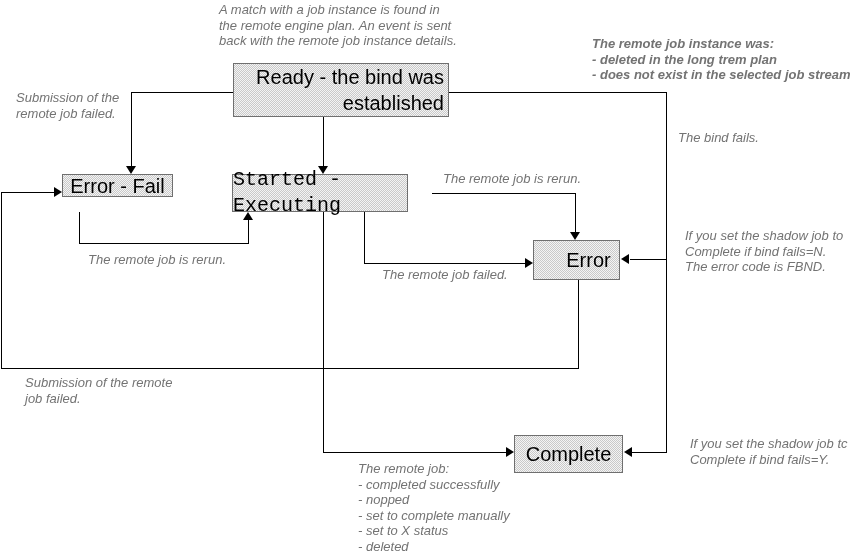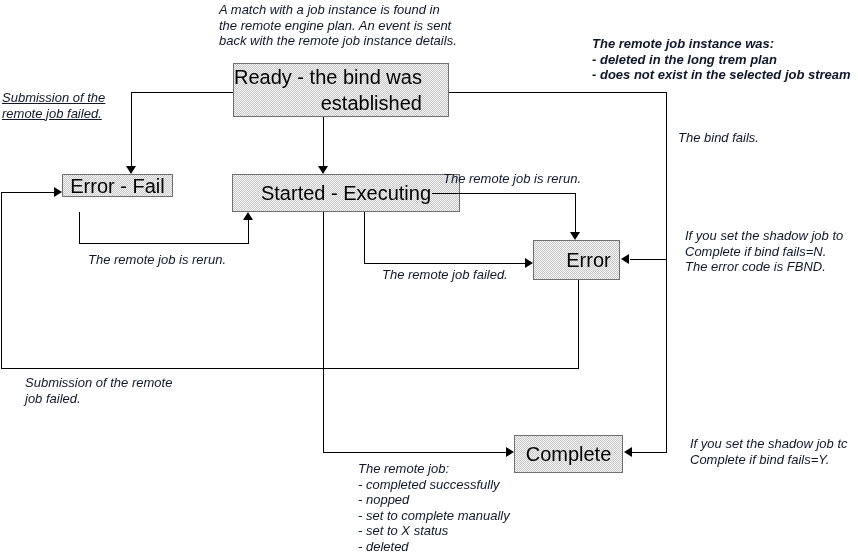--- a/index.html
+++ b/index.html
@@ -17,64 +17,64 @@
     color:#000;
     display:flex;align-items:center;justify-content:center;
     font-size:20px;line-height:26px;
     white-space:pre-line;
     box-sizing:border-box;
   }
   .note{
     position:absolute;
     font-style:italic;
     font-size:13px;line-height:15.5px;
-    color:#0f172a;
+    color:#737373;
     white-space:pre-line;
   }
   .wire{position:absolute;background:#000;}
   .arrow{position:absolute;width:0;height:0;}
   .arrow.down{border-left:5px solid transparent;border-right:5px solid transparent;border-top:8px solid #000;}
   .arrow.up{border-left:5px solid transparent;border-right:5px solid transparent;border-bottom:8px solid #000;}
   .arrow.left{border-top:5px solid transparent;border-bottom:5px solid transparent;border-right:8px solid #000;}
   .arrow.right{border-top:5px solid transparent;border-bottom:5px solid transparent;border-left:8px solid #000;}
 </style>
 </head>
 <body>
 
-<div class="state-box" style="left:233px;top:63px;width:216px;height:54px;justify-content:flex-start;text-align:right;padding-right:4px;">
+<div class="state-box" style="left:233px;top:63px;width:216px;height:54px;justify-content:flex-end;text-align:right;padding-right:4px;">
   <span>Ready - the bind was
 established</span>
 </div>
 
 <div class="state-box" style="left:62px;top:174px;width:111px;height:23px;">
   <span>Error - Fail</span>
 </div>
 
-<div class="state-box" style="left:232px;top:174px;width:228px;height:38px;">
+<div class="state-box" style="left:232px;top:174px;width:176px;height:38px;font-family:Liberation Mono, monospace;">
   <span>Started - Executing</span>
 </div>
 
 <div class="state-box" style="left:533px;top:240px;width:87px;height:40px;padding-left:24px;">
   <span>Error</span>
 </div>
 
 <div class="state-box" style="left:514px;top:435px;width:109px;height:38px;">
   <span>Complete</span>
 </div>
 
 <div class="note" style="left:219px;top:2px;">A match with a job instance is found in
 the remote engine plan. An event is sent
 back with the remote job instance details.</div>
 
 <div class="note" style="left:592px;top:36px;font-weight:bold;">The remote job instance was:
 - deleted in the long trem plan
 - does not exist in the selected job stream</div>
 <div class="note" style="left:678px;top:83px;margin-top:47px;">The bind fails.</div>
 
-<div class="note" style="left:2px;top:90px;text-decoration:underline;">Submission of the
+<div class="note" style="left:16px;top:90px;">Submission of the
 remote job failed.</div>
 
 <div class="note" style="left:443px;top:171px;">The remote job is rerun.</div>
 
 <div class="note" style="left:88px;top:252px;">The remote job is rerun.</div>
 
 <div class="note" style="left:382px;top:267px;">The remote job failed.</div>
 
 <div class="note" style="left:685px;top:228px;">If you set the shadow job to
 Complete if bind fails=N.

